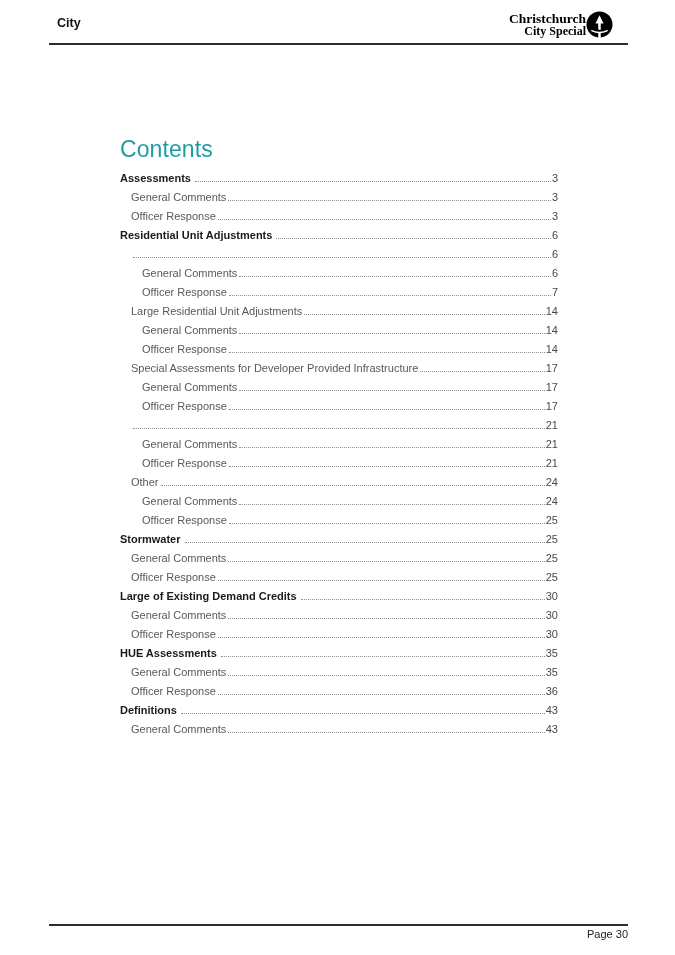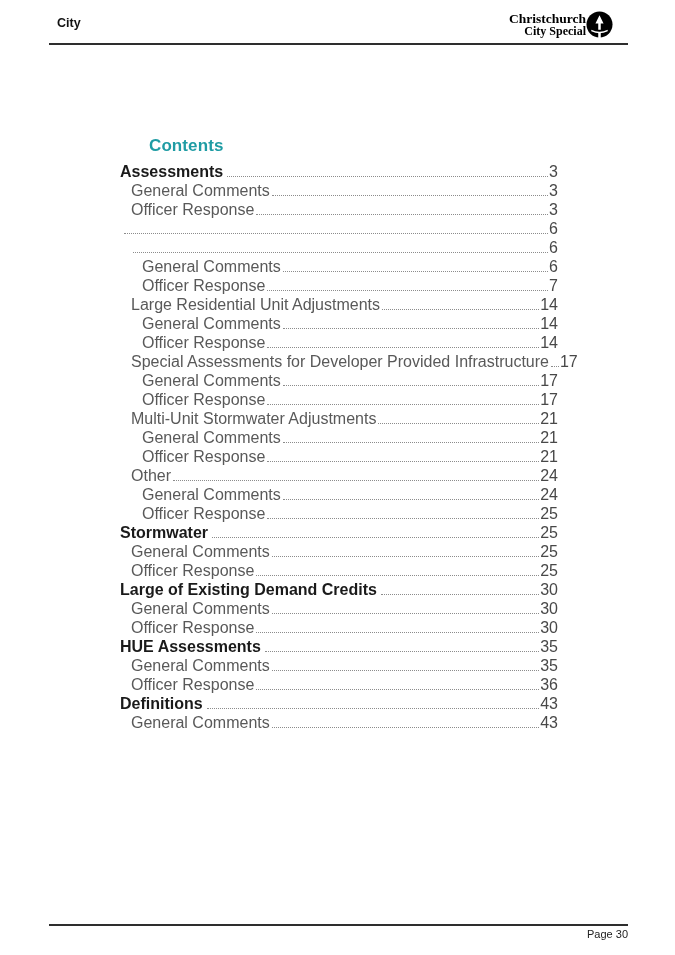--- a/index.html
+++ b/index.html
@@ -28,27 +28,27 @@
     text-align: right; font-family: "Liberation Serif", serif;
     font-weight: bold; color: #000; line-height: 1.02;
   }
   .logo-line1 { font-size: 13.5px; }
   .logo-line2 { font-size: 12px; }
   .rule { position: absolute; left: 49px; width: 579px; height: 2px; background: var(--rule); }
   .header-rule { top: 43px; }
   
   .contents-wrap { position: absolute; left: 120px; top: 136px; width: 438px; }
   .contents-heading {
-    font-size: 17px; font-weight: 700; color: var(--accent);
-    margin-bottom: 6px; letter-spacing: 0.1px; margin-left: 29px;
+    font-size: 23px; font-weight: 400; color: var(--accent);
+    margin-bottom: 6px; letter-spacing: 0.1px;
   }
   .toc-row {
     display: flex; align-items: baseline;
     height: 19px; line-height: 19px;
-    font-size: 16px; color: var(--text-gray);
+    font-size: 11px; color: var(--text-gray);
     cursor: pointer;
   }
   .toc-row.lv2 { padding-left: 11px; }
   .toc-row.lv3 { padding-left: 22px; }
   .toc-row.bold .toc-label { font-weight: bold; color: var(--text-dark); }
   .toc-label { white-space: nowrap; }
   .leader {
     flex: 1 1 auto; min-width: 8px;
     border-bottom: 1.6px dotted var(--leader);
     margin: 0 1px 4px 2px;
@@ -96,20 +96,21 @@
     <span class="toc-label">General Comments</span>
     <span class="leader"></span>
     <span class="toc-page">3</span>
   </div>
         <div class="toc-row lv2">
     <span class="toc-label">Officer Response</span>
     <span class="leader"></span>
     <span class="toc-page">3</span>
   </div>
         <div class="toc-row lv1 bold">
+    <span class="toc-label">Residential Unit Adjustments</span>
     <span class="leader"></span>
     <span class="toc-page">6</span>
   </div>
         <div class="toc-row lv2">
     <span class="leader"></span>
     <span class="toc-page">6</span>
   </div>
         <div class="toc-row lv3">
     <span class="toc-label">General Comments</span>
     <span class="leader"></span>
@@ -144,21 +145,20 @@
     <span class="toc-label">General Comments</span>
     <span class="leader"></span>
     <span class="toc-page">17</span>
   </div>
         <div class="toc-row lv3">
     <span class="toc-label">Officer Response</span>
     <span class="leader"></span>
     <span class="toc-page">17</span>
   </div>
         <div class="toc-row lv2">
-    <span class="toc-label">Multi-Unit Stormwater Adjustments</span>
     <span class="leader"></span>
     <span class="toc-page">21</span>
   </div>
         <div class="toc-row lv3">
     <span class="toc-label">General Comments</span>
     <span class="leader"></span>
     <span class="toc-page">21</span>
   </div>
         <div class="toc-row lv3">
     <span class="toc-label">Officer Response</span>

